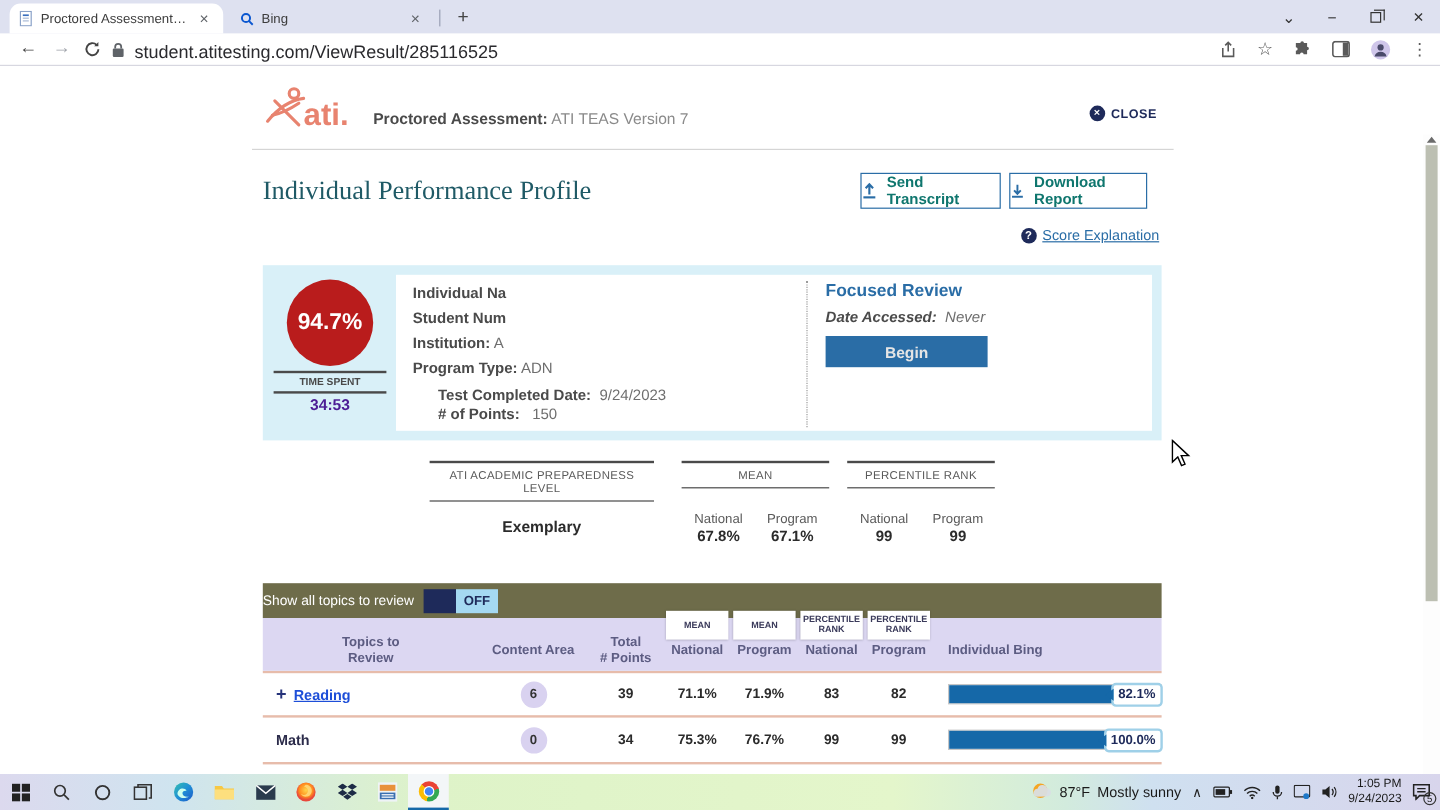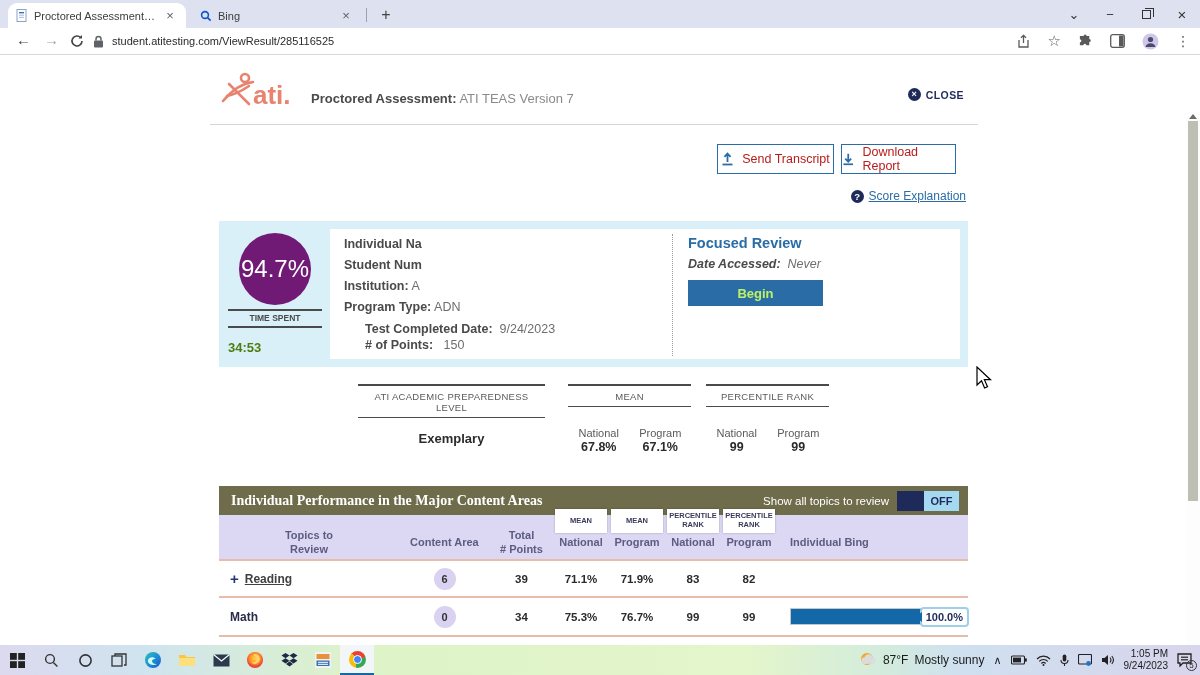--- a/index.html
+++ b/index.html
@@ -13,61 +13,61 @@
   .tab .x { color:#5f6368; font-size:13px; width:16px; height:16px; line-height:15px; text-align:center; border-radius:50%; cursor:pointer; }
   .tabsep { position:absolute; top:8px; width:1px; height:14px; background:#9aa0b5; }
   .newtab { position:absolute; top:4px; width:24px; height:22px; text-align:center; font-size:16px; color:#444; line-height:22px; }
   #winctl { position:absolute; right:0; top:0; height:28px; display:flex; align-items:center; }
   #winctl .wbtn { width:36px; text-align:center; color:#333; font-size:13px; }
   .restore-ic { display:inline-block; width:9px; height:9px; border:1px solid #333; position:relative; }
   .restore-ic::before { content:''; position:absolute; left:2px; top:-3px; width:8px; height:8px; border:1px solid #333; border-left:none; border-bottom:none; }
   #toolbar { position:absolute; left:0; top:28px; width:1200px; height:27px; background:#fff; border-bottom:1px solid #d7d7e0; }
   .navic { position:absolute; top:3px; font-size:15px; color:#444; }
   .navic.dim { color:#a0a4ab; }
-  #urltext { position:absolute; left:112px; top:7px; font-size:11px; color:#2a2a2e; }
+  #urltext { position:absolute; left:112px; top:7px; font-size:15px; color:#2a2a2e; }
   #tb-right { position:absolute; right:10px; top:4px; display:flex; gap:17px; align-items:center; }
   #tb-right svg, #tb-right span { display:block; }
 
   
   #page { position:absolute; left:0; top:56px; width:1200px; height:589px; background:#fff; }
   #content { position:absolute; left:219px; top:0; width:749px; height:589px; }
 
   
   #app-header { position:absolute; left:0; top:14px; width:749px; height:46px; }
   #logo { position:absolute; left:0; top:0; }
   #assess-line { position:absolute; left:92px; top:21px; font-size:13px; color:#4a4a4a; }
   #assess-line b { font-weight:bold; color:#4a4a4a; }
   #assess-line .val { color:#8a8a8a; }
   #close-btn { position:absolute; right:4px; top:18px; display:flex; gap:5px; align-items:center; font-size:10.5px; font-weight:bold; letter-spacing:.4px; color:#1e2a5a; }
   .xcirc { width:13px; height:13px; border-radius:50%; background:#1e2a5a; color:#fff; font-size:9px; line-height:13px; text-align:center; font-weight:bold; }
   #hdr-divider { position:absolute; left:-9px; top:68px; width:768px; height:1px; background:#d5d5d5; }
 
   #page-title { position:absolute; left:0; top:90px; font-family:"Liberation Serif", serif; font-size:22px; color:#1f5a66; }
-  .hbtn { position:absolute; top:88px; height:30px; background:#fff; border:1px solid #2a6da6; color:#b91c1c; font-size:12.5px; font-weight:normal; display:flex; align-items:center; justify-content:center; gap:8px; }
+  .hbtn { position:absolute; top:88px; height:30px; background:#fff; border:1px solid #2a6da6; color:#0f766e; font-size:12.5px; font-weight:bold; display:flex; align-items:center; justify-content:center; gap:8px; }
   #btn-send { left:498px; width:117px; }
   #btn-download { left:622px; width:115px; }
   #score-expl { position:absolute; right:2px; top:133px; display:flex; align-items:center; gap:5px; font-size:12px; }
   #score-expl a { color:#2a6da6; text-decoration:underline; }
   .qcirc { width:13px; height:13px; border-radius:50%; background:#1e2a5a; color:#fff; font-size:9.5px; line-height:13px; text-align:center; font-weight:bold; }
 
   
   #card { position:absolute; left:0; top:165px; width:749px; height:146px; background:#d9f0f8; }
   #scorebox { position:absolute; left:9px; top:7px; width:94px; }
   .rule-label { border-top:2px solid #4a4a4a; border-bottom:2px solid #4a4a4a; padding:2px 0; text-align:center; font-size:8.5px; font-weight:bold; color:#4a4a4a; line-height:1.25; }
-  #score-circle { width:72px; height:72px; border-radius:50%; background:#701a75; color:#fff; font-size:24px; font-weight:normal; display:flex; align-items:center; justify-content:center; margin:5px auto 4px; }
-  #time-value { text-align:left; font-size:13px; font-weight:bold; color:#4d7c0f; padding-top:12px; }
+  #score-circle { width:72px; height:72px; border-radius:50%; background:#b91c1c; color:#fff; font-size:19px; font-weight:bold; display:flex; align-items:center; justify-content:center; margin:5px auto 4px; }
+  #time-value { text-align:center; font-size:13px; font-weight:bold; color:#4c1d95; padding-top:2px; }
   #card-panel { position:absolute; left:111px; top:8px; width:630px; height:130px; background:#fff; }
   .info-line { position:absolute; left:14px; font-size:12.5px; color:#4a4a4a; }
   .info-line b { font-weight:bold; }
   .info-line .val { color:#6e6e6e; }
   .dotted-div { position:absolute; left:342px; top:5px; width:1px; height:122px; border-left:1px dotted #9a9a9a; }
   #fr-heading { position:absolute; left:358px; top:6px; font-size:14.5px; font-weight:bold; color:#2a6da6; }
   #fr-date { position:absolute; left:358px; top:28px; font-size:12.5px; color:#4a4a4a;font-style:italic; }
   #fr-date .val { color:#6e6e6e; }
-  #begin-btn { position:absolute; left:358px; top:51px; width:135px; height:26px; background:#2a6da6; color:#bef264; font-size:13px; font-weight:bold; border:none; display:flex; align-items:center; justify-content:center; }
+  #begin-btn { position:absolute; left:358px; top:51px; width:135px; height:26px; background:#2a6da6; color:#e5e5e5; font-size:13px; font-weight:bold; border:none; display:flex; align-items:center; justify-content:center; }
 
   
   .stat-hdr { position:absolute; border-top:2px solid #4a4a4a; border-bottom:1px solid #4a4a4a; padding:5px 0 4px; text-align:center; font-size:9.5px; color:#5a5a5a; letter-spacing:.3px; }
   .stat-val { position:absolute; text-align:center; font-size:13px; font-weight:bold; color:#2b2b2b; }
   .stat-pair { position:absolute; display:flex; }
   .stat-pair .col { width:61.5px; text-align:center; }
   .stat-pair .lbl { font-size:11px; color:#5a5a5a; }
   .stat-pair .num { font-size:12.5px; font-weight:bold; color:#2b2b2b; margin-top:1px; }
 
   
@@ -83,21 +83,21 @@
   #tbl-colhdr { position:relative; height:44px; background:#dcd7f2; color:#5c5c82; font-size:11px; font-weight:bold; }
   #tbl-colhdr .ch { display:flex; align-items:center; justify-content:center; text-align:center; line-height:1.25; padding-top:12px; }
   #tbl-colhdr .ch.left { justify-content:flex-start; padding-left:11px; }
   #tbl-colhdr .ch.score { justify-content:flex-start; padding-left:13px; }
   .grpbox { position:absolute; top:-6px; width:52px; height:24px; background:#fff; color:#3a3a5a; font-size:7.5px; font-weight:bold; text-align:center; display:flex; align-items:center; justify-content:center; line-height:1.15; box-shadow:0 0 2px rgba(0,0,0,.25); }
   .trow { height:39px; border-bottom:2px solid #e7bcab; align-items:center; }
   #tbl-body .trow:first-child { border-top:2px solid #e7bcab; }
   .cell { display:flex; align-items:center; justify-content:center; }
   .c-area { justify-content:flex-start; padding-left:11px; gap:6px; }
   .plus { color:#26337a; font-weight:bold; font-size:15px; line-height:1; }
-  .area-link { color:#404040; font-size:12px; font-weight:bold; text-decoration:underline; cursor:pointer; }
+  .area-link { color:#1d4ed8; font-size:12px; font-weight:bold; text-decoration:underline; cursor:pointer; }
   .area-plain { color:#2b2b4a; font-size:12px; font-weight:bold; }
   .badge { width:22px; height:22px; border-radius:50%; background:#d9d2f0; color:#333; font-size:11px; font-weight:bold; display:flex; align-items:center; justify-content:center; }
   .num { font-size:11.5px; font-weight:bold; color:#2b2b2b; }
   .c-score { justify-content:flex-start; padding-left:13px; }
   .bar-track { position:relative; width:178px; height:17px; border:1px solid #c6c6c6; background:#fff; }
   .bar-fill { height:100%; background:#1568a8; }
   .callout { position:absolute; right:-2px; top:50%; transform:translateY(-50%); background:#fff; border:2px solid #9fd0e8; border-radius:4px; padding:2px 4px; font-size:11px; font-weight:bold; color:#1e2a5a; white-space:nowrap; }
   .callout::before { content:''; position:absolute; left:-7px; top:50%; transform:translateY(-50%); border-right:7px solid #1568a8; border-top:5px solid transparent; border-bottom:5px solid transparent; }
 
   
@@ -206,20 +206,21 @@
         <b>Proctored Assessment:</b>
         <span class="val">ATI TEAS Version 7</span>
       </div>
       <div id="close-btn">
         <span class="xcirc">×</span>
         <span>CLOSE</span>
       </div>
     </div>
     <div id="hdr-divider"></div>
 
+    <div id="page-title">Individual Performance Profile</div>
 
     <div class="hbtn" id="btn-send">
       <svg width="13" height="14" viewBox="0 0 13 14">
           <path d="M6.5 10V2M3.4 4.8 6.5 1.6 9.6 4.8" fill="none" stroke="#2a6da6" stroke-width="1.8"></path>
           <rect x="1.5" y="11.6" width="10" height="1.8" fill="#2a6da6"></rect>
         </svg>
       <span>Send Transcript</span>
     </div>
     <div class="hbtn" id="btn-download">
       <svg width="13" height="14" viewBox="0 0 13 14">
@@ -279,21 +280,20 @@
           <div class="num">99</div>
         </div>
       <div class="col">
           <div class="lbl">Program</div>
           <div class="num">99</div>
         </div>
     </div>
 
     <div id="tbl">
       <div id="tbl-band">
-        <div id="tbl-title">Individual Performance in the Major Content Areas</div>
         <div id="toggle-label">Show all topics to review</div>
         <div id="toggle">
           <div class="knob"></div>
           <div class="state">OFF</div>
         </div>
       </div>
 
       <div id="tbl-colhdr" class="tgrid">
         <div class="grpbox" style="left:336px;">MEAN</div>
         <div class="grpbox" style="left:392px;">MEAN</div>
@@ -318,20 +318,26 @@
               <a class="area-link">Reading</a>
             </div>
             <div class="cell">
               <span class="badge">6</span>
             </div>
             <div class="cell num">39</div>
             <div class="cell num">71.1%</div>
             <div class="cell num">71.9%</div>
             <div class="cell num">83</div>
             <div class="cell num">82</div>
+            <div class="cell c-score">
+              <div class="bar-track">
+                <div class="bar-fill" style="width: 82.1%;"></div>
+                <div class="callout">82.1%</div>
+              </div>
+            </div>
           </div>
           <div class="trow tgrid">
             <div class="cell c-area">
               <span class="area-plain">Math</span>
             </div>
             <div class="cell">
               <span class="badge">0</span>
             </div>
             <div class="cell num">34</div>
             <div class="cell num">75.3%</div>

